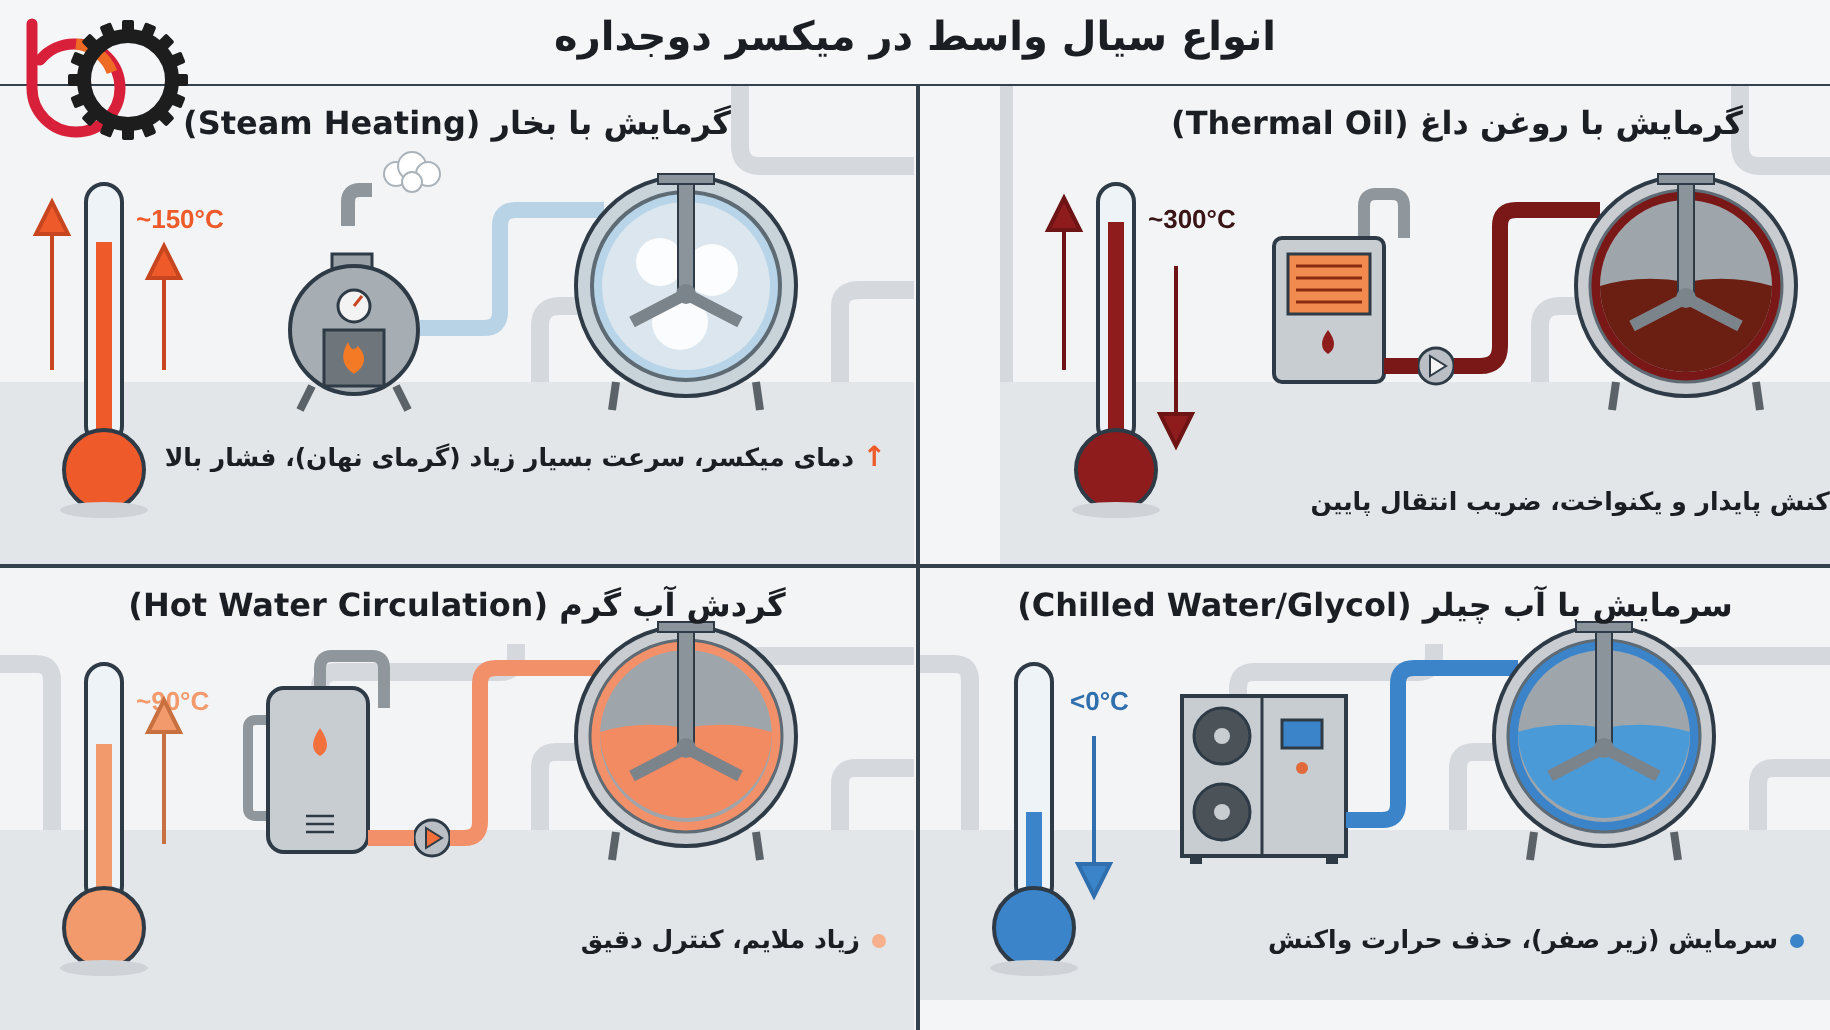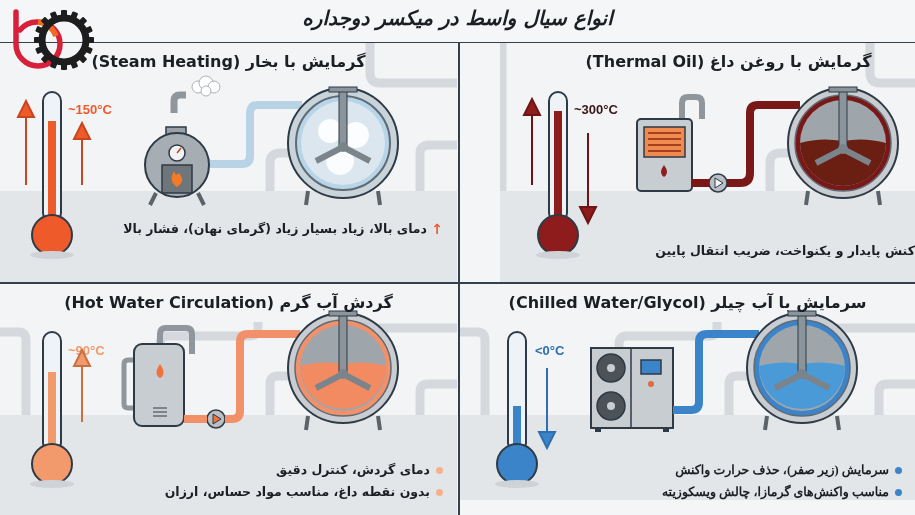--- a/index.html
+++ b/index.html
@@ -6,21 +6,21 @@
   html, body { width: 915px; height: 515px; overflow: hidden; background: #f3f5f7; }
   body { font-family: "DejaVu Sans", "Liberation Sans", sans-serif; position: relative; color: #1b1f24; }
 
   .header {
     position: absolute; left: 0; top: 0; width: 915px; height: 43px;
     background: #f4f6f8;
     border-bottom: 1.5px solid #34404c;
   }
   .header-title {
     position: absolute; left: 0; right: 0; top: 6px; text-align: center;
-    font-size: 20px; font-weight: bold; direction: rtl; letter-spacing: 0.2px; font-style: italic;
+    font-size: 20px; font-weight: bold; direction: rtl; letter-spacing: 0.2px;
   }
   .logo { position: absolute; left: 4px; top: 4px; width: 94px; height: 70px; z-index: 5; }
 
   .grid { position: absolute; left: 0; top: 43px; width: 915px; height: 472px; }
   .vline { position: absolute; left: 458px; top: 0; width: 1.5px; height: 472px; background: #34404c; z-index: 3; }
   .hline { position: absolute; left: 0; top: 239px; width: 915px; height: 1.5px; background: #34404c; z-index: 3; }
 
   .panel { position: absolute; width: 457px; overflow: hidden; background: #f2f4f6; }
   .panel.tl { left: 0; top: 0; height: 239px; }
   .panel.tr { left: 459px; top: 0; height: 239px; margin-left: 41px; }
@@ -133,21 +133,21 @@
         <rect x="339" y="47" width="8" height="58" fill="#8b949b" stroke="#2e3a46" stroke-width="1"></rect>
         <rect x="329" y="44" width="28" height="5" fill="#8b949b" stroke="#2e3a46" stroke-width="1"></rect>
         <path d="M343 104 L316 118 M343 104 L370 118" stroke="#7b848b" stroke-width="6"></path>
         <circle cx="343" cy="104" r="5" fill="#7b848b"></circle>
         <path d="M308 148 L306 162 M378 148 L380 162" stroke="#5b6369" stroke-width="4"></path>
       </g>
     </svg>
     <div class="bullets" style="top:175px;">
       <div class="bullet">
         <span class="arrow-ico" style="color:#ee5a2a;">↑</span>
-        <span>دمای بالا، زیاد بسیار زیاد (گرمای نهان)، فشار بالا</span>
+        <span>دمای میکسر، سرعت بسیار زیاد (گرمای نهان)، فشار بالا</span>
       </div>
     </div>
 
   </div>
 
   <div class="panel tr">
     <div class="floor"></div>
     <div class="panel-title">گرمایش با روغن داغ (Thermal Oil)</div>
     <svg class="scene" viewBox="0 0 457 239">
       <g fill="none" stroke="#d5d9dd" stroke-width="9">
@@ -250,25 +250,21 @@
         <rect x="339" y="30" width="8" height="58" fill="#8b949b" stroke="#2e3a46" stroke-width="1"></rect>
         <rect x="329" y="27" width="28" height="5" fill="#8b949b" stroke="#2e3a46" stroke-width="1"></rect>
         <path d="M343 90 L316 104 M343 90 L370 104" stroke="#7b848b" stroke-width="6"></path>
         <circle cx="343" cy="90" r="5" fill="#7b848b"></circle>
         <path d="M308 132 L306 146 M378 132 L380 146" stroke="#5b6369" stroke-width="4"></path>
       </g>
     </svg>
     <div class="bullets" style="top:175px;">
       <div class="bullet">
         <span class="dot" style="background:#f6b08b;"></span>
-        <span>دمای گردش، کنترل دقیق</span>
-      </div>
-      <div class="bullet">
-        <span class="dot" style="background:#f6b08b;"></span>
-        <span>بدون نقطه داغ، مناسب مواد حساس، ارزان</span>
+        <span>زیاد ملایم، کنترل دقیق</span>
       </div>
     </div>
   </div>
 
   <div class="panel br">
     <div class="floor"></div>
     <div class="panel-title">سرمایش با آب چیلر (Chilled Water/Glycol)</div>
     <svg class="scene" viewBox="0 0 457 239">
       <g fill="none" stroke="#d5d9dd" stroke-width="9">
         <path d="M0 48 L18 48 Q26 48 26 56 L26 131"></path>
@@ -308,24 +304,20 @@
         <circle cx="343" cy="84" r="48" fill="#3b84c9" stroke="#5e6a74" stroke-width="1.5"></circle>
         <circle cx="343" cy="84" r="43" fill="#9ea6ac"></circle>
         <path d="M300 82 Q320 76 343 80 Q365 76 386 82 A43 43 0 0 1 300 82 Z" fill="#4a9ad8"></path>
         <rect x="339" y="30" width="8" height="58" fill="#8b949b" stroke="#2e3a46" stroke-width="1"></rect>
         <rect x="329" y="27" width="28" height="5" fill="#8b949b" stroke="#2e3a46" stroke-width="1"></rect>
         <path d="M343 90 L316 104 M343 90 L370 104" stroke="#7b848b" stroke-width="6"></path>
         <circle cx="343" cy="90" r="5" fill="#7b848b"></circle>
         <path d="M308 132 L306 146 M378 132 L380 146" stroke="#5b6369" stroke-width="4"></path>
       </g>
     </svg>
-    <div class="bullets" style="top:175px;font-family:Liberation Serif, serif;">
+    <div class="bullets" style="top:175px;">
       <div class="bullet">
         <span class="dot" style="background:#3b84c9;"></span>
         <span>سرمایش (زیر صفر)، حذف حرارت واکنش</span>
-      </div>
-      <div class="bullet">
-        <span class="dot" style="background:#3b84c9;"></span>
-        <span>مناسب واکنش‌های گرمازا، چالش ویسکوزیته</span>
       </div>
     </div>
   </div>
 </div>
 
 </body></html>

